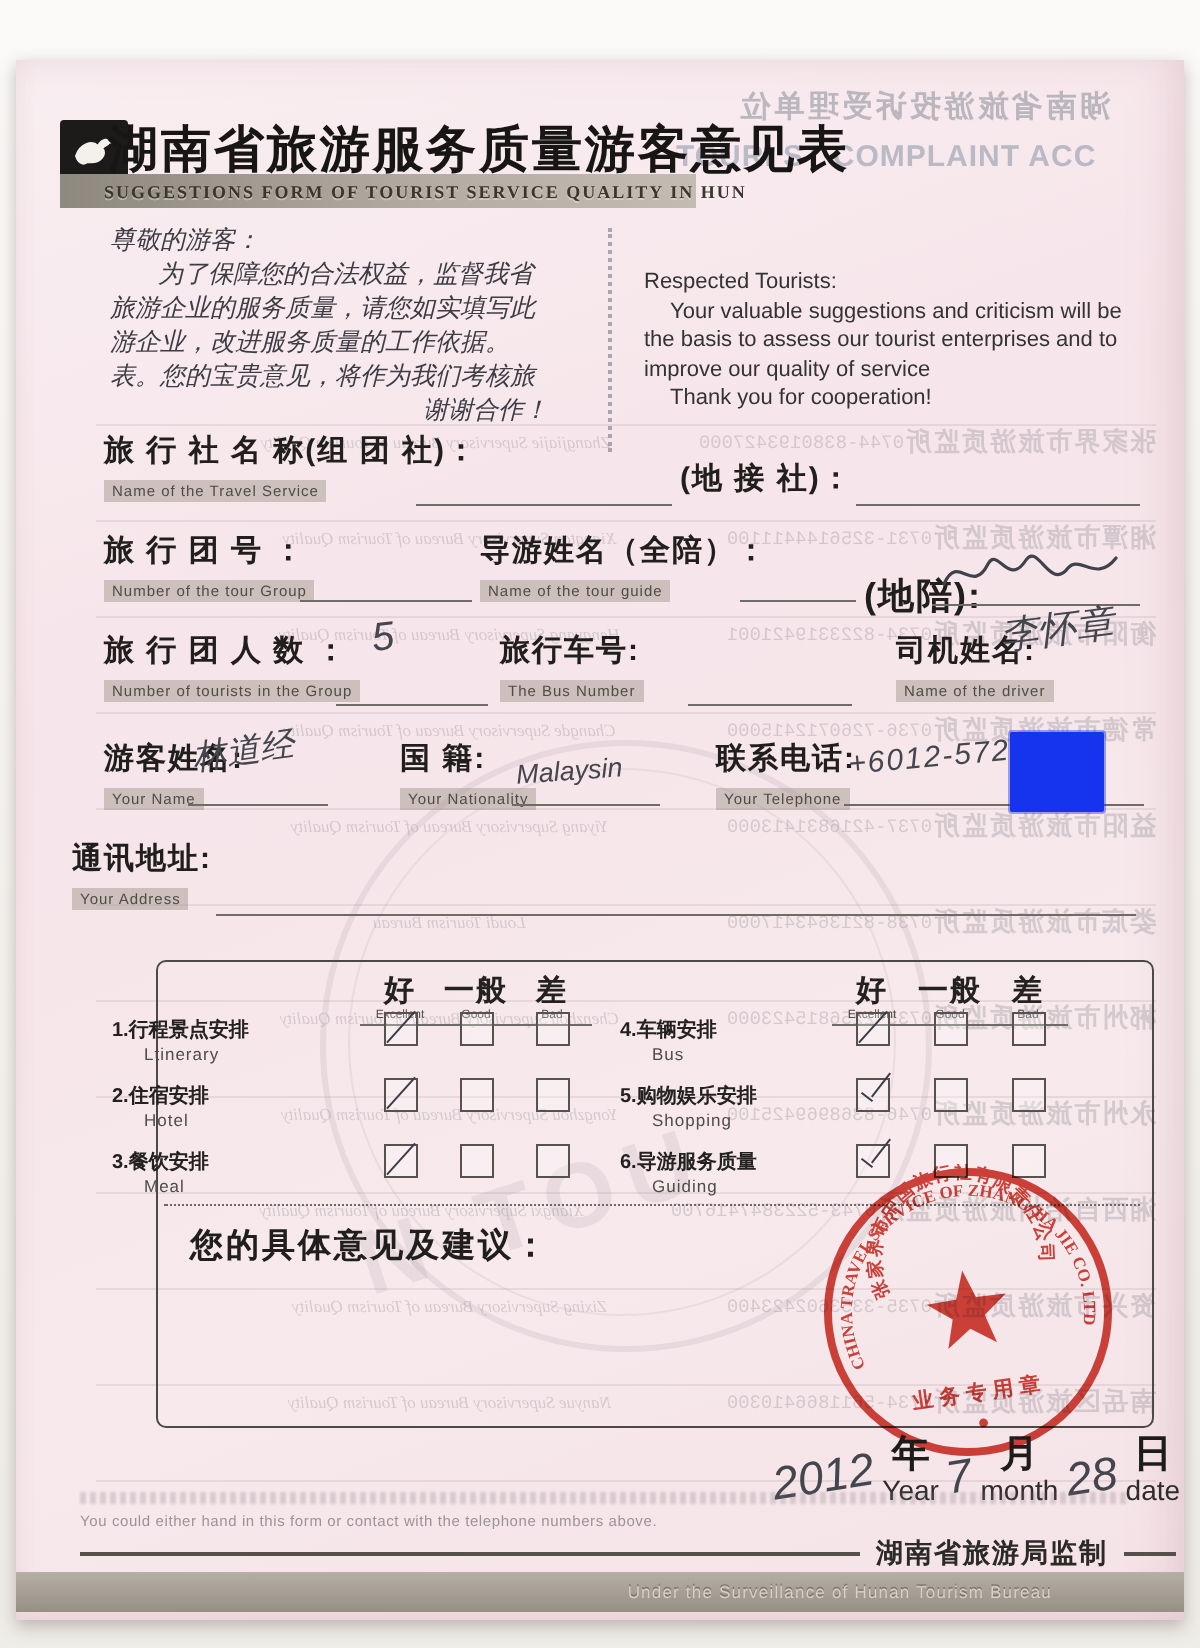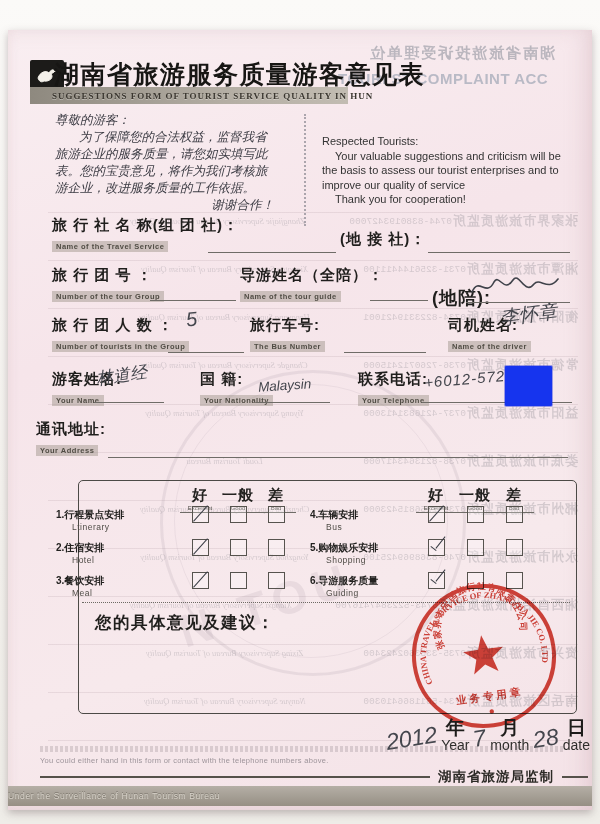--- a/index.html
+++ b/index.html
@@ -33,21 +33,21 @@
   .intro-cn{width:245px;font-style:italic;font-size:12.5px;line-height:17px;color:#3c3c44;}
   .intro-cn .close{text-align:right;padding-right:26px;}
   .intro-div{width:0;border-left:2px dotted rgba(110,110,120,.55);}
   .intro-en{width:250px;font-size:11px;line-height:14.5px;color:#333;margin-top:24px;}
   .intro-en p{margin:0;text-indent:13px;}
   .intro-en .t{text-indent:0;}
   
   .cnl{font-weight:bold;font-size:15px;color:#201f1d;letter-spacing:1px;white-space:nowrap;}
   .cnl.sm{font-size:18px;}
   .enl{display:inline-block;font-size:7.5px;color:#504c44;background:rgba(152,144,132,.45);
-       padding:1px 4px;margin-top:3px;white-space:nowrap;letter-spacing:.5px;font-weight:bold;}
+       padding:1px 4px;margin-top:3px;white-space:nowrap;letter-spacing:.5px;}
   .uline{border-bottom:1.4px solid #6f6c67;height:2px;}
   .hw{font-style:italic;color:#44464d;white-space:nowrap;}
   .redact{background:#1634ee;border-radius:1px;box-shadow:0 0 0 1px rgba(20,40,220,.4);}
   
   .rbox{border:1.3px solid #4c4a46;border-radius:5px;background:transparent;}
   .rhead{width:40px;text-align:center;}
   .rhead .cn{font-weight:bold;font-size:15px;color:#232220;letter-spacing:1px;white-space:nowrap;}
   .rhead .en{display:block;font-size:6px;color:#4f4c46;border-bottom:1px solid #6f6c67;padding-bottom:1px;}
   .item-cn{font-weight:bold;font-size:10px;color:#232220;white-space:nowrap;}
   .item-en{font-size:8.5px;color:#4f4c46;letter-spacing:.5px;padding-left:16px;}
@@ -66,21 +66,21 @@
   .dunit .en{font-size:14px;color:#2e2d2b;margin-top:1px;}
   .hwd{font-size:23px;transform:rotate(-9deg);}
   .note-strip{height:6px;opacity:.5;filter:blur(.6px);
     background:repeating-linear-gradient(90deg,rgba(120,108,115,.45) 0 3px,transparent 3px 5px);}
   .note-en{font-size:7.5px;color:rgba(95,90,98,.6);letter-spacing:.3px;}
   .foot-line{display:flex;align-items:center;width:548px;}
   .foot-line .l{flex:1;border-top:2px solid #55514a;}
   .foot-line .r{width:26px;border-top:2px solid #55514a;}
   .foot-cn{font-weight:bold;font-size:13.5px;color:#2c2a26;margin:0 8px;letter-spacing:1px;white-space:nowrap;}
   .graybar{left:0;right:0;top:756px;height:20px;background:linear-gradient(180deg,#b5afa6,#968f84);
-           display:flex;align-items:center;padding-right:66px;box-sizing:border-box;}
+           display:flex;align-items:center;justify-content:flex-end;padding-right:66px;box-sizing:border-box;}
   .graybar span{font-size:8.5px;color:#d6d1c8;letter-spacing:.6px;text-shadow:0 -1px 0 rgba(60,55,48,.4);}
   .stamp{mix-blend-mode:multiply;opacity:.93;}
 </style>
 </head>
 <body>
 
 <div class="paper">
 
   <div class="abs bleed-lines"></div>
   <div class="abs bt-row" style="top:184px">
@@ -164,22 +164,22 @@
   </div>
   <div class="abs title-cn" style="left:46px;top:28px">湖南省旅游服务质量游客意见表</div>
   <div class="abs subbar" style="left:22px;top:57px">
     <span>SUGGESTIONS FORM OF TOURIST SERVICE QUALITY IN HUN</span>
   </div>
 
   <div class="abs intro-cn" style="left:47px;top:82px">
     <div>尊敬的游客：</div>
     <div style="text-indent:24px">为了保障您的合法权益，监督我省</div>
     <div>旅游企业的服务质量，请您如实填写此</div>
+    <div>游企业，改进服务质量的工作依据。</div>
     <div>表。您的宝贵意见，将作为我们考核旅</div>
-    <div>游企业，改进服务质量的工作依据。</div>
     <div class="close">谢谢合作！</div>
   </div>
   <div class="abs intro-div" style="left:296px;top:84px;height:112px"></div>
   <div class="abs intro-en" style="left:314px;top:80px">
     <p class="t">Respected Tourists:</p>
     <p>Your valuable suggestions and criticism will be the basis to assess our tourist enterprises and to improve our quality of service</p>
     <p>Thank you for cooperation!</p>
   </div>
 
   <div class="abs" style="left:44px;top:186px">

